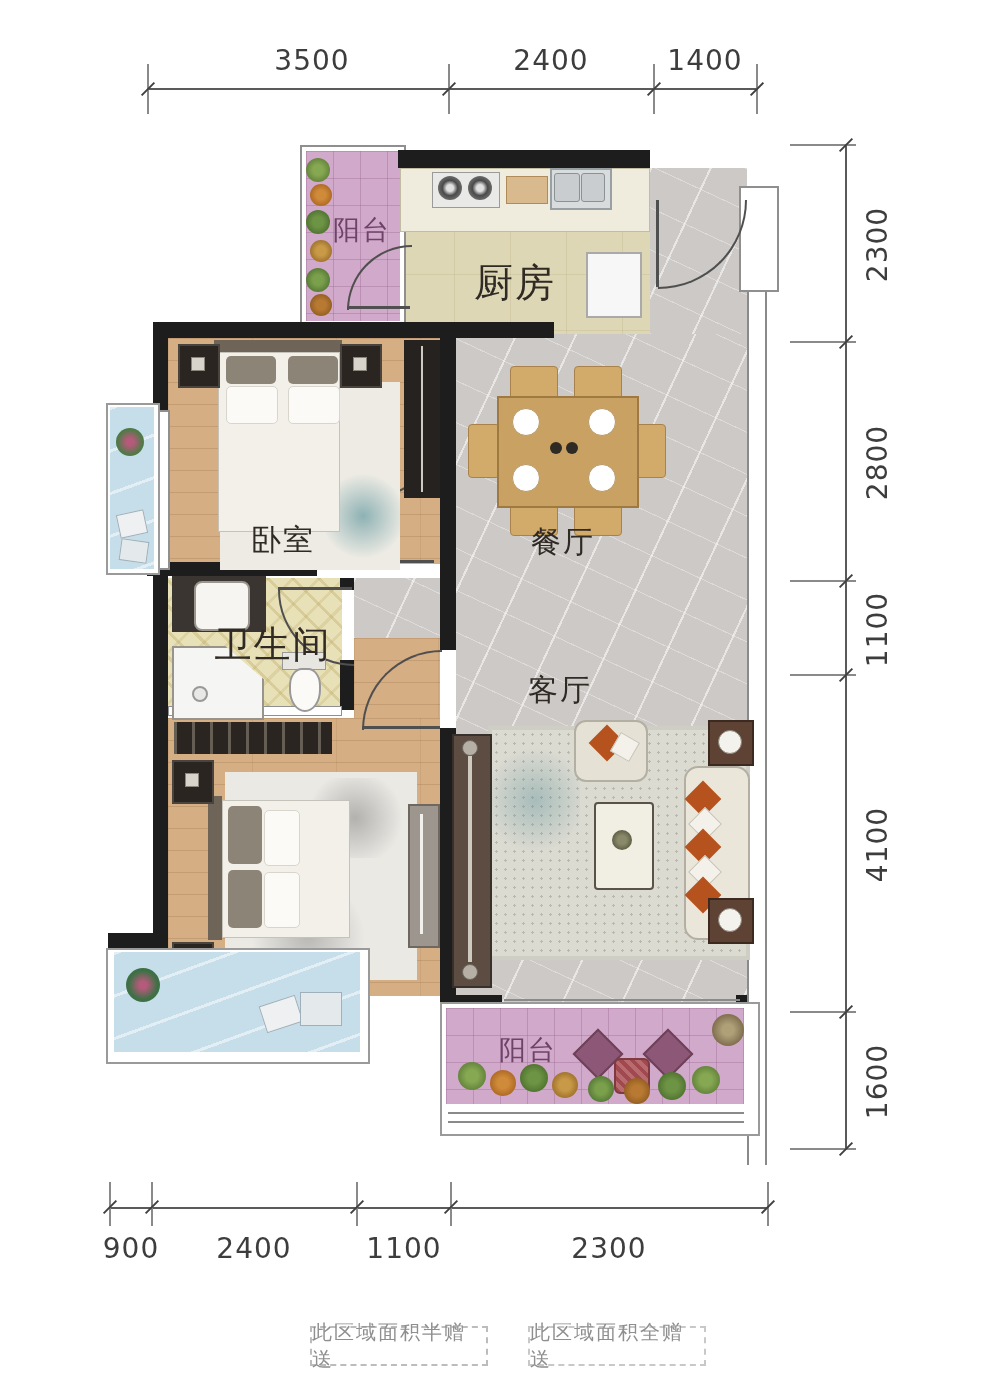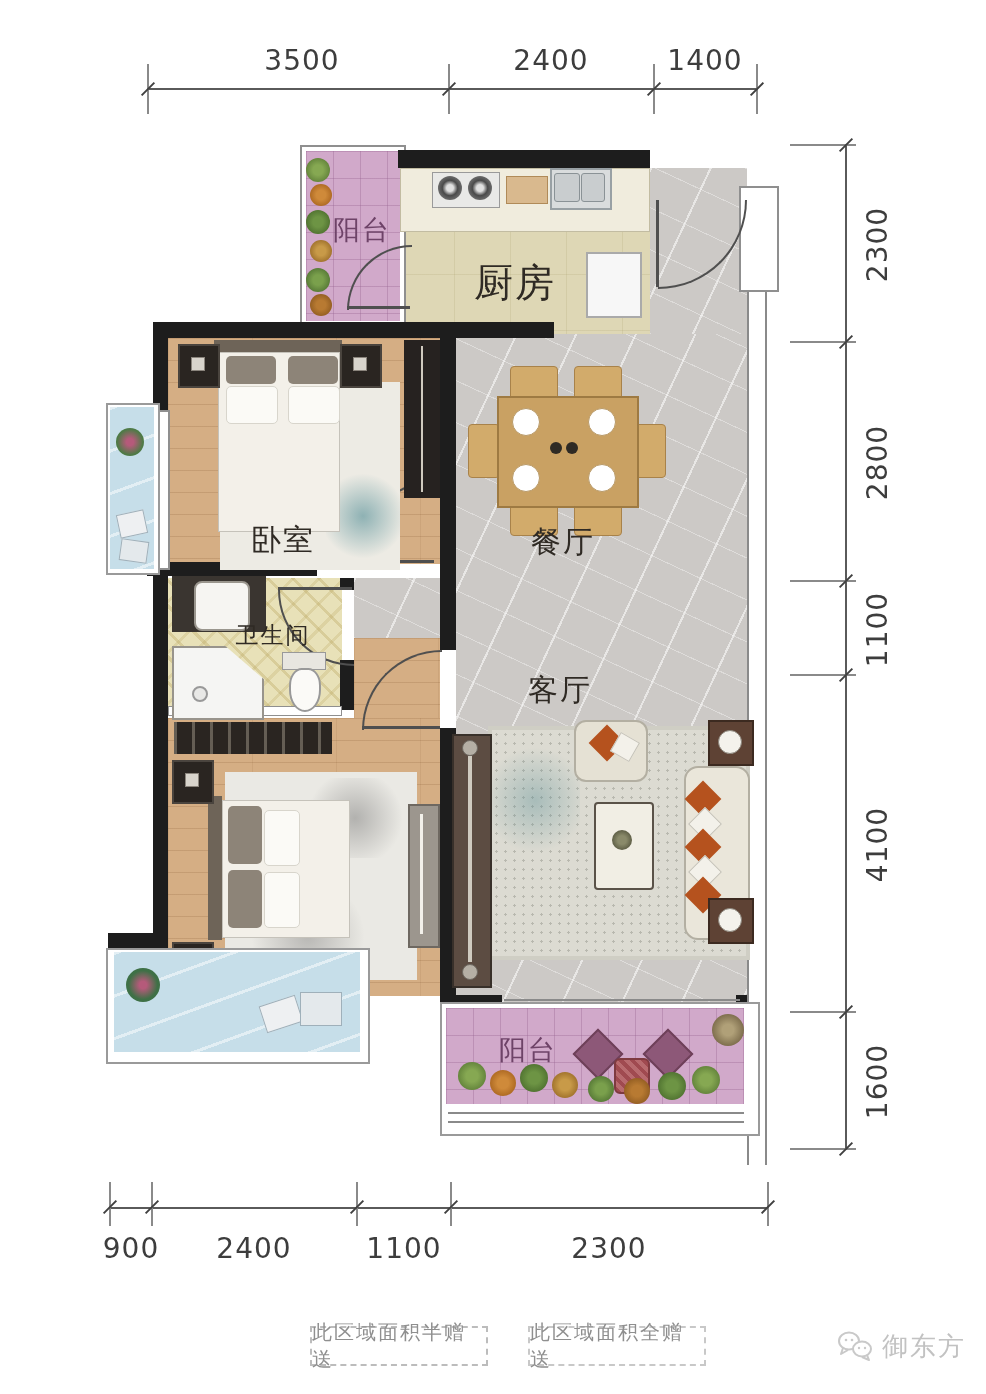--- a/index.html
+++ b/index.html
@@ -53,21 +53,21 @@
 
   <div class="dl" style="left:148px;top:88px;width:609px;height:2px"></div>
   <div class="ext" style="left:147px;top:64px;width:2px;height:50px"></div>
   <div class="ext" style="left:448px;top:64px;width:2px;height:50px"></div>
   <div class="ext" style="left:653px;top:64px;width:2px;height:50px"></div>
   <div class="ext" style="left:756px;top:64px;width:2px;height:50px"></div>
   <div class="slash" style="left:139px;top:88px"></div>
   <div class="slash" style="left:440px;top:88px"></div>
   <div class="slash" style="left:645px;top:88px"></div>
   <div class="slash" style="left:748px;top:88px"></div>
-  <div class="dimlab" style="left:242px;top:44px;width:120px">3500</div>
+  <div class="dimlab" style="left:252px;top:44px;width:120px">3500</div>
   <div class="dimlab" style="left:491px;top:44px;width:120px">2400</div>
   <div class="dimlab" style="left:645px;top:44px;width:120px">1400</div>
 
   <div class="dl" style="left:845px;top:145px;width:2px;height:1004px"></div>
   <div class="ext" style="left:790px;top:144px;width:66px;height:2px"></div>
   <div class="ext" style="left:790px;top:341px;width:66px;height:2px"></div>
   <div class="ext" style="left:790px;top:580px;width:66px;height:2px"></div>
   <div class="ext" style="left:790px;top:674px;width:66px;height:2px"></div>
   <div class="ext" style="left:790px;top:1011px;width:66px;height:2px"></div>
   <div class="ext" style="left:790px;top:1148px;width:66px;height:2px"></div>
@@ -270,36 +270,21 @@
   <div class="plant" style="left:552px;top:1072px;width:26px;height:26px;background:radial-gradient(circle,#c89a48 30%,#9a6c28 80%)"></div>
   <div class="plant" style="left:588px;top:1076px;width:26px;height:26px;background:radial-gradient(circle,#7aa04c 30%,#527434 80%)"></div>
   <div class="plant" style="left:624px;top:1078px;width:26px;height:26px;background:radial-gradient(circle,#b87a32 30%,#8e5a20 80%)"></div>
   <div class="plant" style="left:658px;top:1072px;width:28px;height:28px;background:radial-gradient(circle,#6d9444 30%,#4c6e2e 80%)"></div>
   <div class="plant" style="left:692px;top:1066px;width:28px;height:28px;background:radial-gradient(circle,#86a852 30%,#5e7e38 80%)"></div>
 
   <div class="room roompink" style="left:322px;top:212px;width:80px;font-size:27px">阳台</div>
   <div class="room" style="left:455px;top:256px;width:120px;font-size:39px">厨房</div>
   <div class="room" style="left:223px;top:520px;width:120px">卧室</div>
   <div class="room" style="left:503px;top:522px;width:120px">餐厅</div>
-  <div class="room" style="left:203px;top:620px;width:140px;font-size:23px">卫生间</div>
+  <div class="room" style="left:203px;top:620px;width:140px;font-size:37px">卫生间</div>
   <div class="room" style="left:500px;top:670px;width:120px">客厅</div>
   <div class="room roompink" style="left:488px;top:1032px;width:80px;font-size:27px">阳台</div>
 
   <div class="legendbox" style="left:310px;top:1326px;width:174px;height:36px">此区域面积半赠送</div>
   <div class="legendbox" style="left:528px;top:1326px;width:174px;height:36px;border-color:#c8c8c8">此区域面积全赠送</div>
 
-  <div class="wmark" style="left:836px;top:1324px;width:150px;height:44px">
-    <span style="display:inline-block;width:38px;height:32px">
-      <svg width="38" height="32" viewBox="0 0 38 32">
-        <ellipse cx="13" cy="11" rx="10" ry="8.5" fill="none" stroke="#c9c9c9" stroke-width="2"></ellipse>
-        <path d="M7 18 L5 24 L12 20" fill="none" stroke="#c9c9c9" stroke-width="2" stroke-linejoin="round"></path>
-        <circle cx="10" cy="10" r="1.3" fill="#c9c9c9"></circle>
-        <circle cx="16" cy="10" r="1.3" fill="#c9c9c9"></circle>
-        <ellipse cx="26" cy="19" rx="9" ry="7.5" fill="#ffffff" stroke="#c9c9c9" stroke-width="2"></ellipse>
-        <path d="M31 25 L33 30 L26 27" fill="none" stroke="#c9c9c9" stroke-width="2" stroke-linejoin="round"></path>
-        <circle cx="23" cy="18" r="1.2" fill="#c9c9c9"></circle>
-        <circle cx="29" cy="18" r="1.2" fill="#c9c9c9"></circle>
-      </svg>
-    </span>
-    <span>御东方</span>
-  </div>
 
 </div>
 
 </body></html>

